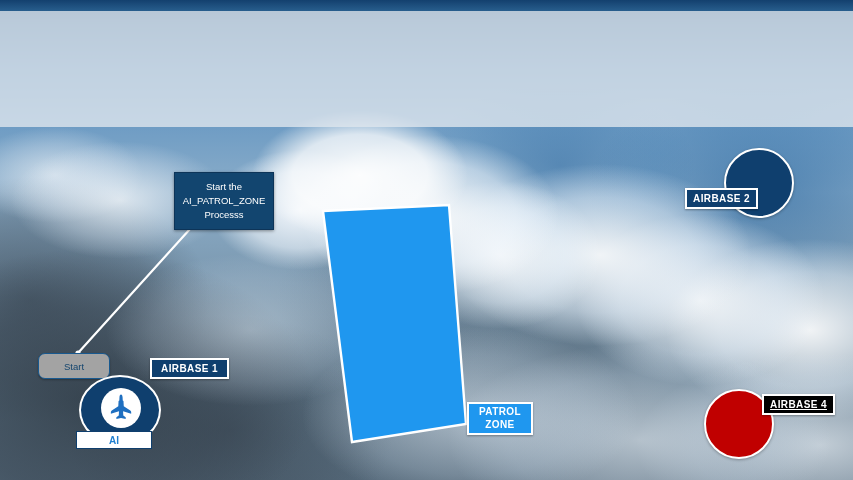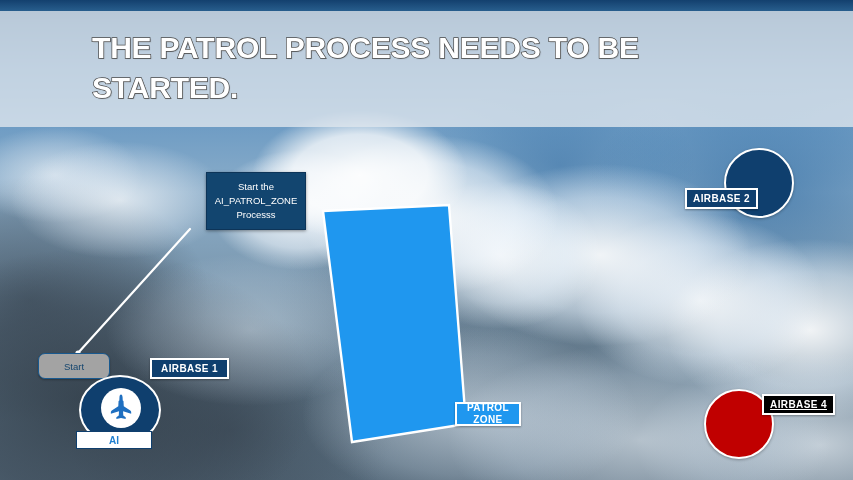--- a/index.html
+++ b/index.html
@@ -114,21 +114,21 @@
     box-shadow: 0 1px 2px rgba(0,0,0,.35);
     white-space: pre-line;
   }
   .navy { background: #0f3f6e; margin-left: 24px; }
   .red  { background: #000000; text-decoration: underline; }
   .cyan { background: #1f97ef; }
 
   
   .callout {
     position: absolute;
-    left: 206px; top: 172px;
+    left: 174px; top: 172px;
     width: 98px; height: 56px;
     background: #12456f;
     border: 1px solid #0d3458;
     color: #ffffff;
     font-size: 9.5px;
     line-height: 1.45;
     display: flex;
     flex-direction: column;
     justify-content: center;
     text-align: center;
@@ -214,38 +214,37 @@
 <div id="slide">
 
   <div class="bg-layer bg-sky"></div>
   <div class="bg-layer bg-blue-sky-patch"></div>
   <div class="bg-layer bg-shadow"></div>
   <div class="bg-layer bg-clouds-a"></div>
   <div class="bg-layer bg-clouds-b"></div>
 
   <div class="title-strip-top"></div>
   <div class="title-band"></div>
-  <div class="title-text">THE PATROL PROCESS NEEDS TO BE STARTED.</div>
 
   <svg class="connector" viewBox="0 0 853 480">
     <line x1="78" y1="353" x2="190" y2="229" stroke="#ffffff" stroke-width="2.2" stroke-linecap="round"></line>
     <circle cx="78" cy="353" r="2.6" fill="#ffffff"></circle>
   </svg>
 
   <div class="callout">
     <span>Start the</span>
     <span>AI_PATROL_ZONE</span>
     <span>Processs</span>
   </div>
 
   <svg class="zone" viewBox="0 0 853 480">
     <polygon points="323,211 449,205 466,424 352,442" fill="#1f97ef" stroke="#ffffff" stroke-width="2.4" stroke-linejoin="miter"></polygon>
   </svg>
 
-  <div class="label-box cyan" style="left:455px; top:402px; width:66px; height:24px; line-height:1.25;">PATROL
+  <div class="label-box cyan" style="left:467px; top:402px; width:66px; height:33px; line-height:1.25;">PATROL
 ZONE</div>
 
   <div class="start-box">Start</div>
 
   <div class="ai-node">
     <div class="ai-ring"></div>
     <div class="ai-inner">
       <svg width="30" height="30" viewBox="0 0 64 64" aria-hidden="true">
         <g fill="#1f6fc0">
           <path d="M32 3c1.9 0 3.2 2.6 3.4 6.6l.3 6.4 1.6 1.2.6 10.9 13.9 9.1c1.2.8 1.9 2.1 1.9 3.5v3.4l-17.3-5.2.5 9.3 5.1 3.7v3.6L32 53.4l-9.9 2.1v-3.6l5.1-3.7.5-9.3L10.4 44v-3.4c0-1.4.7-2.7 1.9-3.5l13.9-9.1.6-10.9 1.6-1.2.3-6.4C28.8 5.6 30.1 3 32 3z"></path>

